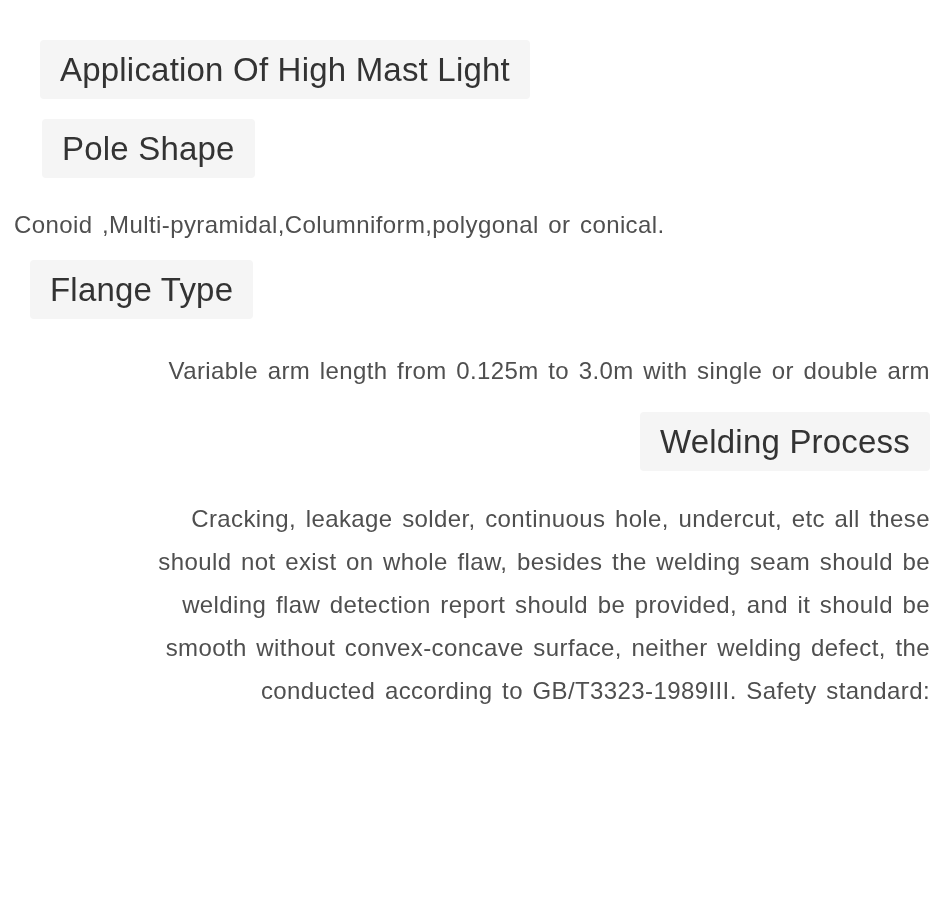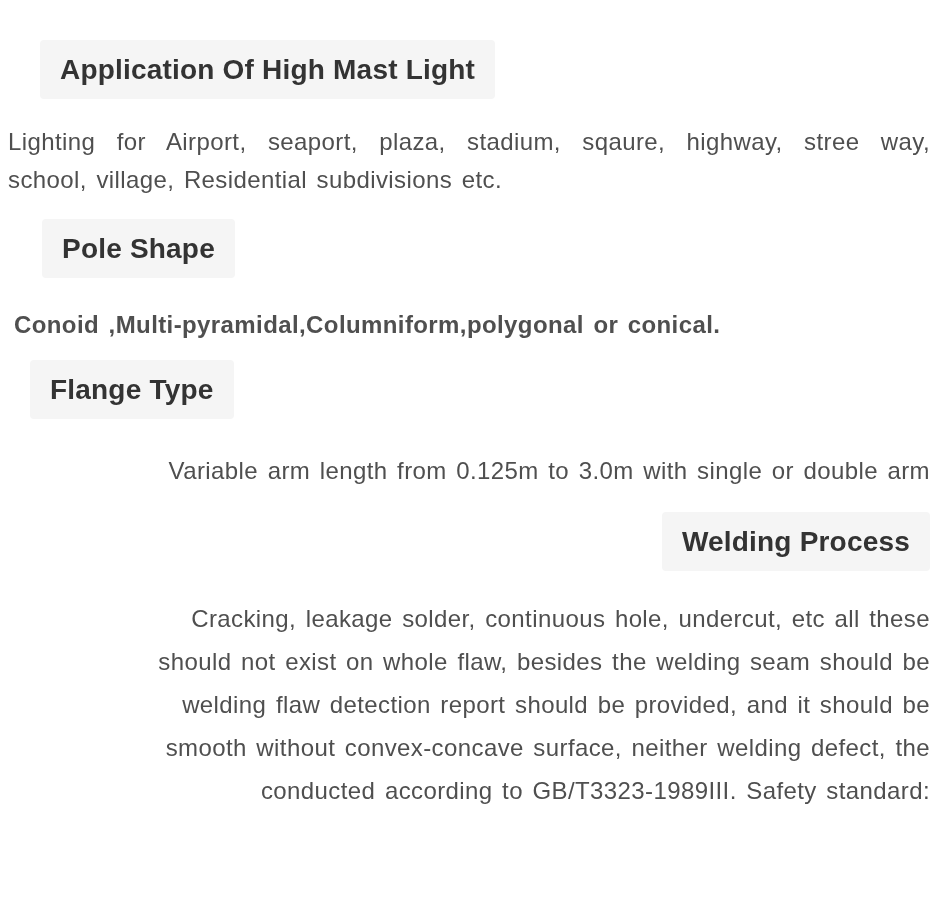--- a/index.html
+++ b/index.html
@@ -18,22 +18,22 @@
   .article {
     width: 950px;
     padding: 40px 20px 0 8px;
   }
 
   
   .heading {
     display: inline-block;
     background: var(--heading_bg, #f5f5f5);
     color: var(--heading_text, #333333);
-    font-size: 28px;
-    font-weight: bold;
+    font-size: 33px;
+    font-weight: normal;
     line-height: 43px;
     padding: 8px 20px;
     border-radius: 4px;
     letter-spacing: 0.2px;
   }
 
   
   .sec-1 .heading { margin-left: 32px; }
   .sec-2 .heading { margin-left: 34px; }
   .sec-3 .heading { margin-left: 22px; }
@@ -51,37 +51,33 @@
 
   
   .para .line.just {
     text-align: justify;
     text-align-last: justify;
   }
 
   
   .sec-1 .para { margin-top: 24px; line-height: 38px; }
   .sec-2 { margin-top: 20px; }
-  .sec-2 .para { margin-top: 26px; line-height: 42px; padding-left: 6px; font-weight: bold; }
+  .sec-2 .para { margin-top: 26px; line-height: 42px; padding-left: 6px; }
   .sec-3 { margin-top: 14px; }
   .sec-3 .para { margin-top: 28px; line-height: 47px; text-align: right; }
   .sec-4 { margin-top: 18px; text-align: right; }
   .sec-4 .para { margin-top: 26px; line-height: 43px; }
 </style>
 </head>
 <body>
 
 <main class="article">
 
   <section class="sec sec-1">
     <h2 class="heading">Application Of High Mast Light</h2>
-    <p class="para">
-      <span class="line just">Lighting for Airport, seaport, plaza, stadium, sqaure, highway, stree way,</span>
-      <span class="line">school, village, Residential subdivisions etc.</span>
-    </p>
   </section>
 
   <section class="sec sec-2">
     <h2 class="heading">Pole Shape</h2>
     <p class="para">
       <span class="line">Conoid ,Multi-pyramidal,Columniform,polygonal or conical.</span>
     </p>
   </section>
 
   <section class="sec sec-3">

